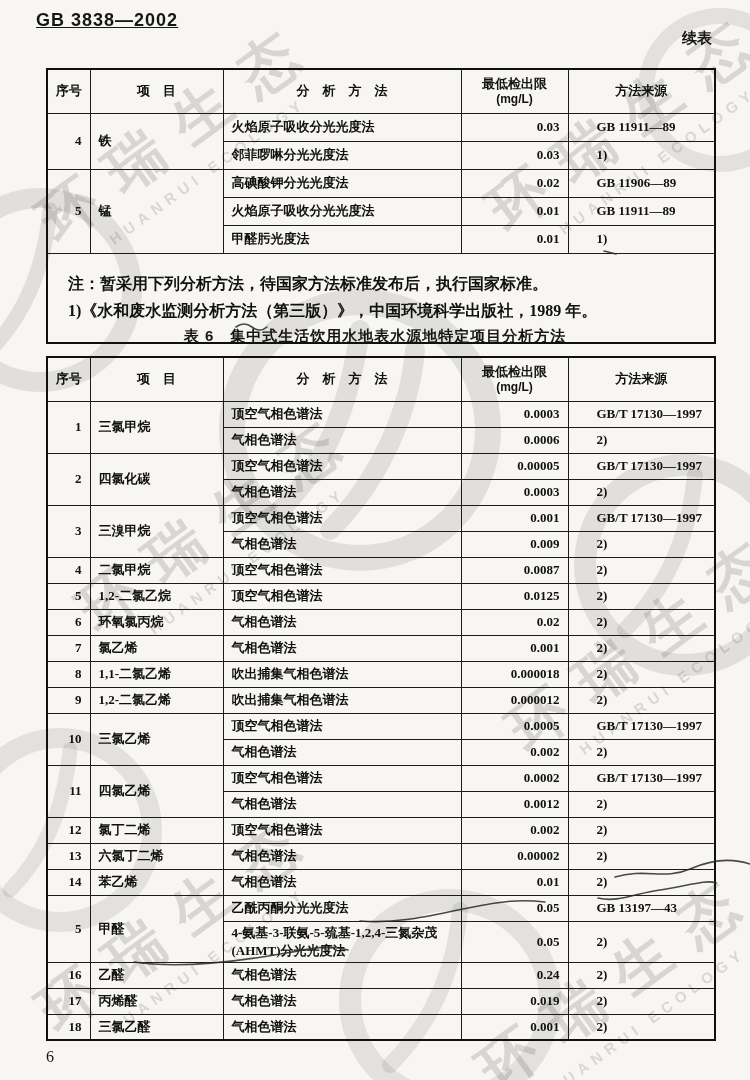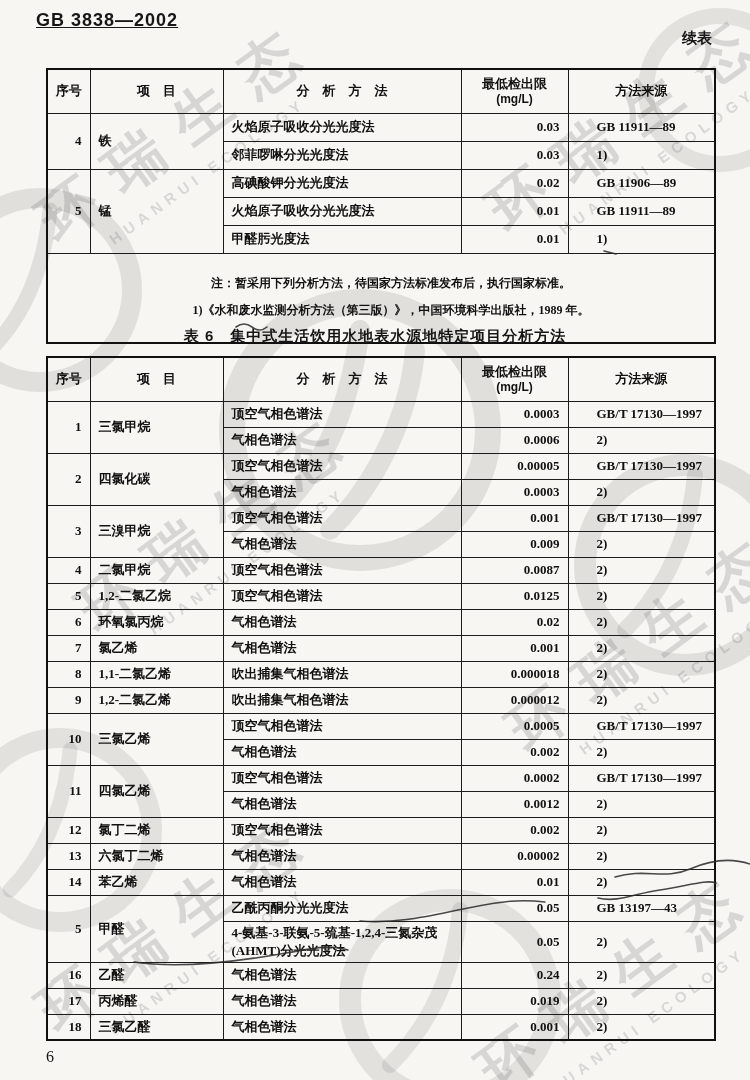--- a/index.html
+++ b/index.html
@@ -35,22 +35,22 @@
         overflow:hidden;}
   th{font-weight:700;text-align:center;line-height:1.25;padding:3px 2px;}
   thead tr{height:44px;}
   #t1 tbody tr.sub{height:28px;}
   #t2 tbody tr.sub{height:26px;}
   td{font-family:"Liberation Serif","DejaVu Serif",serif;font-weight:700;}
   td.c{text-align:right;}
   td.item,td.method{text-align:left;margin-top:24px;}
   td.source{text-align:left;padding-left:28px;}
   th .mg{font-size:12px;font-weight:700;}
-  .note-cell{height:70px;vertical-align:middle;text-align:center;padding:8px 10px 10px 30px;
-             line-height:27px;font-size:12px;}
+  .note-cell{height:70px;vertical-align:middle;text-align:left;padding:8px 10px 10px 20px;
+             line-height:27px;font-size:16px;}
   .table6-title{position:absolute;left:0;top:327px;width:100%;text-align:center;
                 font-size:15px;font-weight:700;z-index:2;letter-spacing:1px;}
 
   
   .scribbles{position:absolute;inset:0;z-index:3;pointer-events:none;}
 </style>
 </head>
 <body>
 
 <div class="page">

